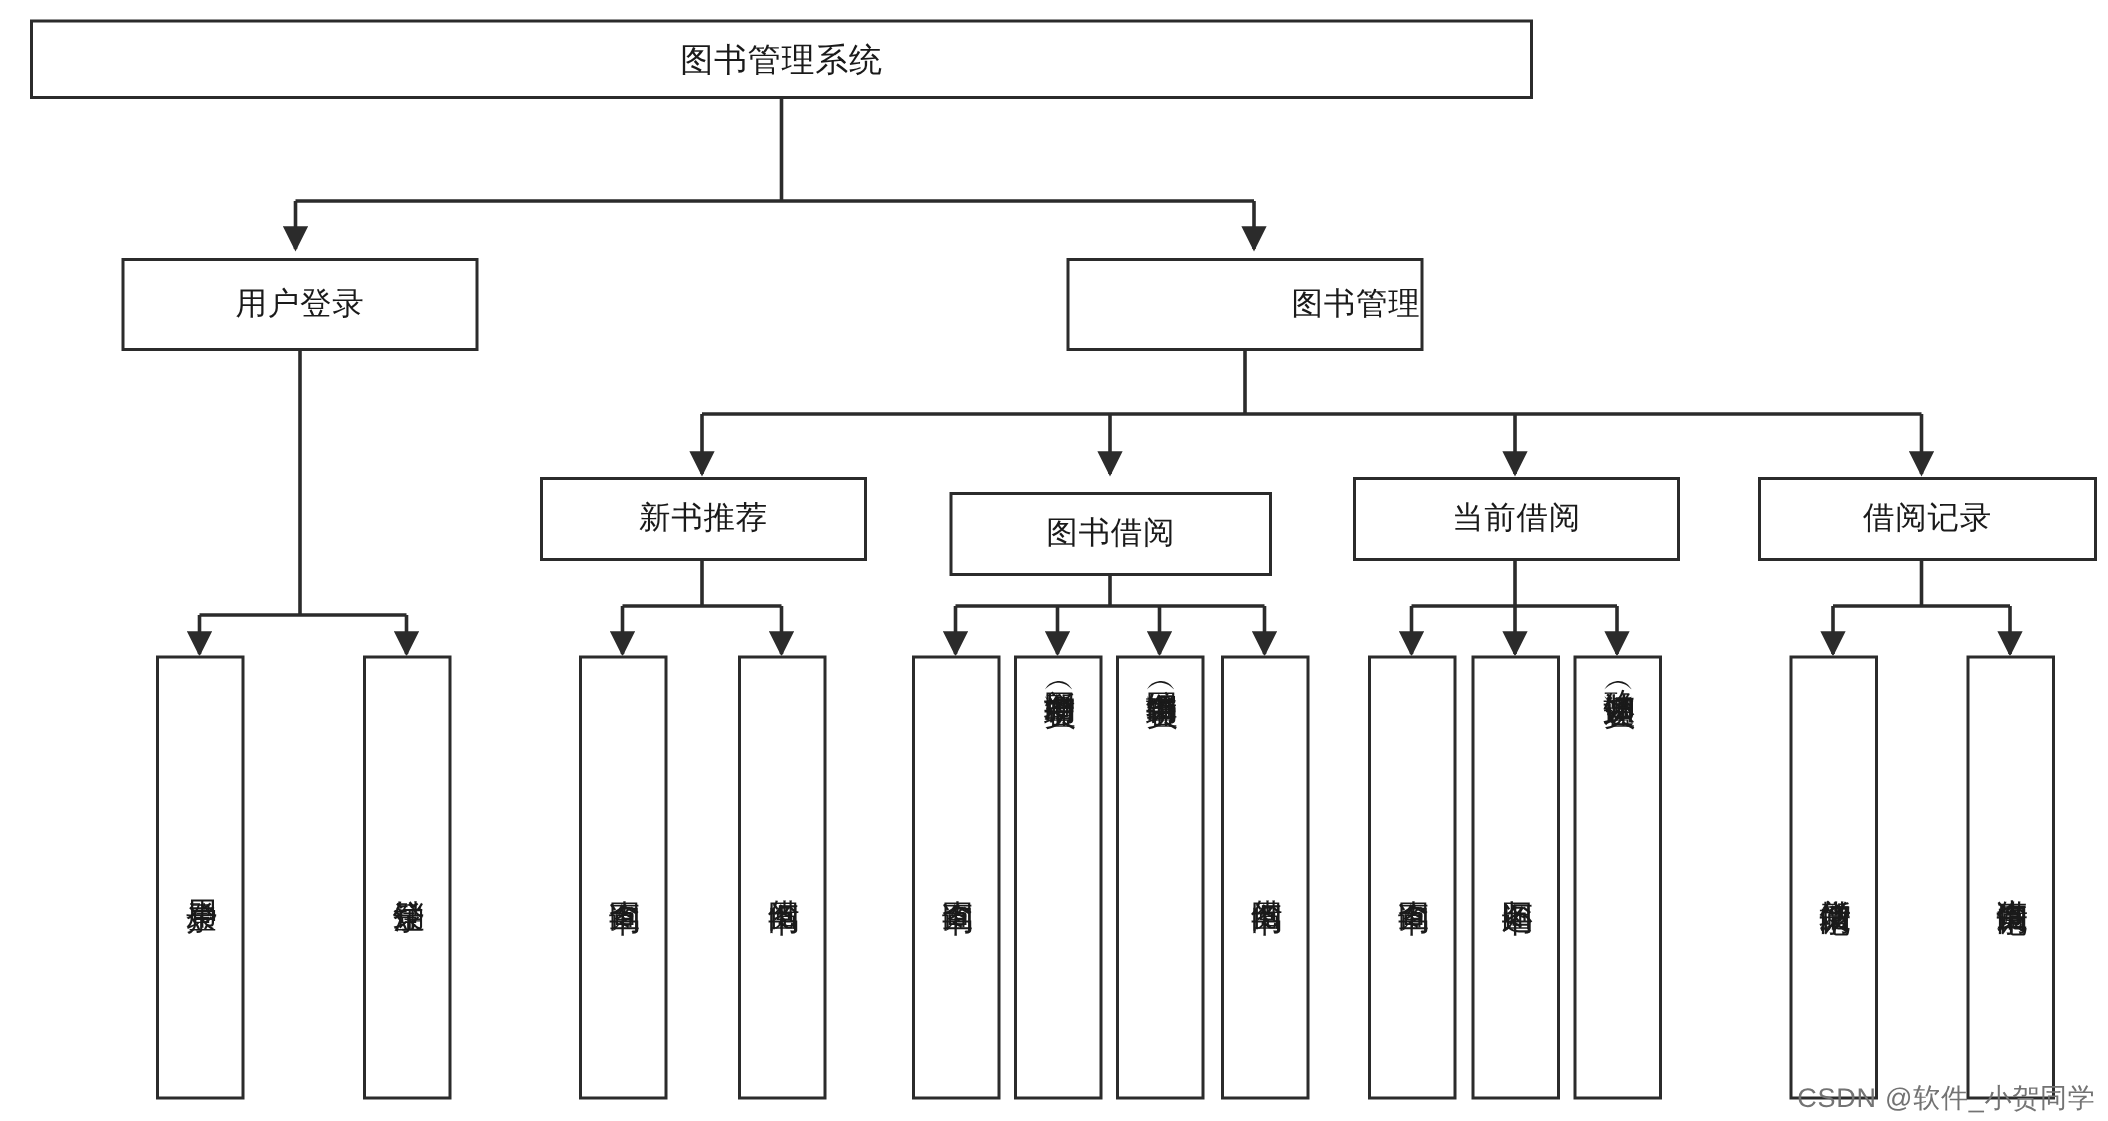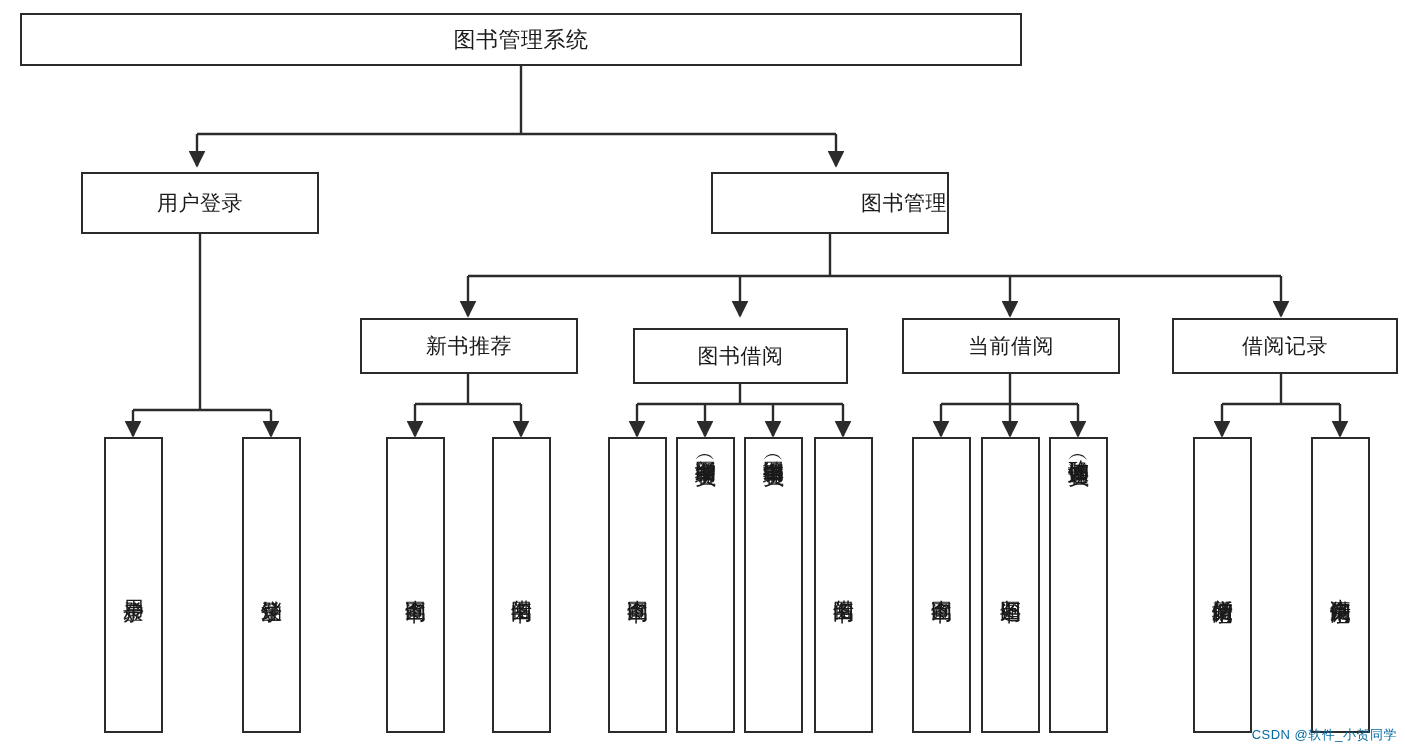--- a/index.html
+++ b/index.html
@@ -63,22 +63,22 @@
     letter-spacing: 1px;
     white-space: nowrap;
   }
   .node.vert.top .lbl {
     align-self: flex-start;
   }
   #watermark {
     position: absolute;
     right: 8px;
     bottom: 3px;
-    font-size: 13px;
-    color: #0369a1;
+    font-size: 18px;
+    color: #737373;
     letter-spacing: 0.5px;
     white-space: nowrap;
     user-select: none;
   }
 </style>
 </head>
 <body>
 
 <div id="canvas">
 

